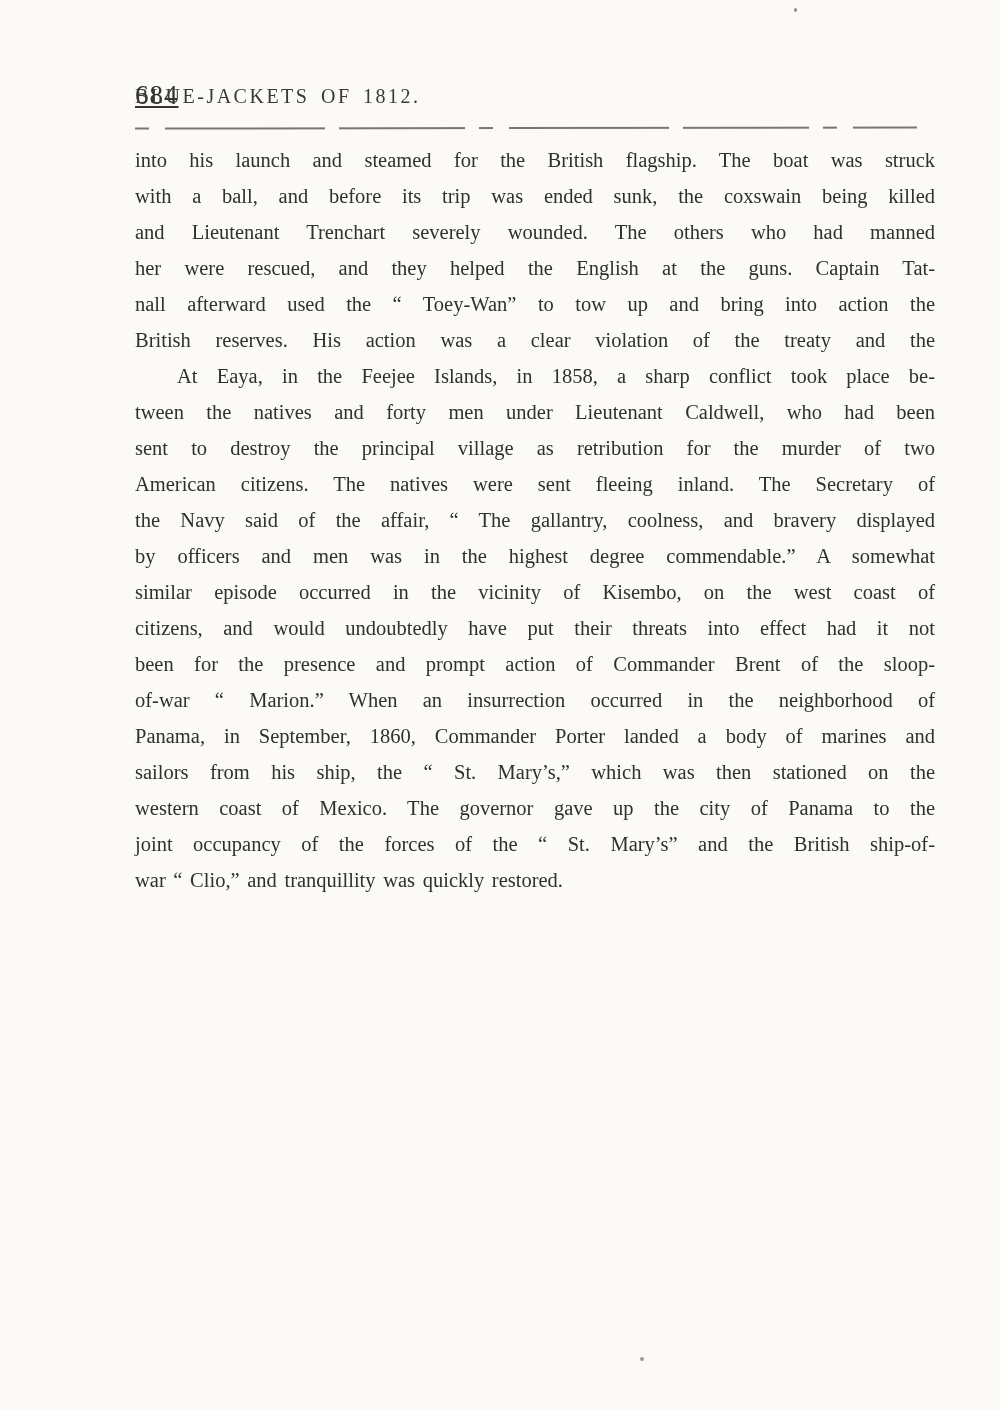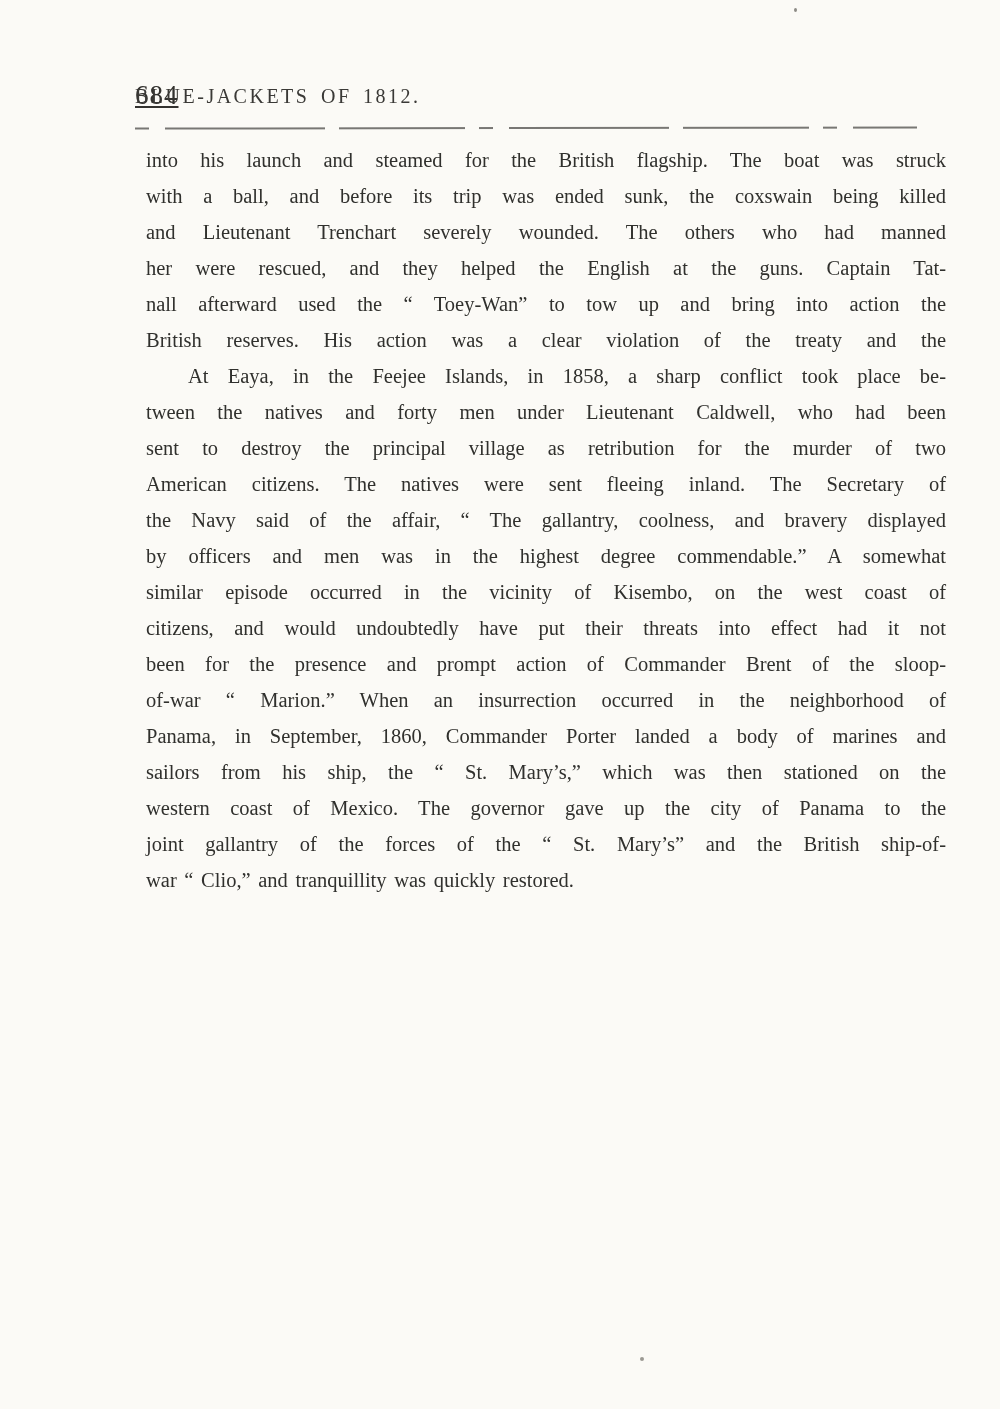--- a/index.html
+++ b/index.html
@@ -52,21 +52,21 @@
     opacity: 0.75;
     transform: rotate(-0.08deg);
     background-image: repeating-linear-gradient(90deg,
       #4c4b48 0px, #4c4b48 14px, transparent 14px, transparent 30px,
       #4c4b48 30px, #4c4b48 190px, transparent 190px, transparent 204px,
       #4c4b48 204px, #4c4b48 330px, transparent 330px, transparent 344px);
   }
   .text-block {
     position: absolute;
     top: 142px;
-    left: 146px;
+    left: 135px;
     width: 800px;
     font-size: 20.5px;
     line-height: 36px;
     word-spacing: 2.5px;
   }
   .paragraph { margin: 0; }
   .line {
     text-align: justify;
     text-align-last: justify;
     text-justify: inter-word;
@@ -126,19 +126,19 @@
         <div class="line">American citizens.  The natives were sent fleeing inland.  The Secretary of</div>
         <div class="line">the Navy said of the affair, “ The gallantry, coolness, and bravery displayed</div>
         <div class="line">by officers and men was in the highest degree commendable.”   A somewhat</div>
         <div class="line">similar episode occurred in the vicinity of Kisembo, on the west coast of</div>
         <div class="line">citizens, and would undoubtedly have put their threats into effect had it not</div>
         <div class="line">been for the presence and prompt action of Commander Brent of the sloop-</div>
         <div class="line">of-war “ Marion.”   When an insurrection occurred in the neighborhood of</div>
         <div class="line">Panama, in September, 1860, Commander Porter landed a body of marines and</div>
         <div class="line">sailors from his ship, the “ St. Mary’s,” which was then stationed on the</div>
         <div class="line">western coast of Mexico.  The governor gave up the city of Panama to the</div>
-        <div class="line">joint gallantry of the forces of the “ St. Mary’s” and the British ship-of-</div>
+        <div class="line">joint occupancy of the forces of the “ St. Mary’s” and the British ship-of-</div>
         <div class="line last">war “ Clio,” and tranquillity was quickly restored.</div>
       </div>
     </div>
 
   <div class="scan-artifact artifact-bottom"></div>
 </div>
 
 </body></html>

